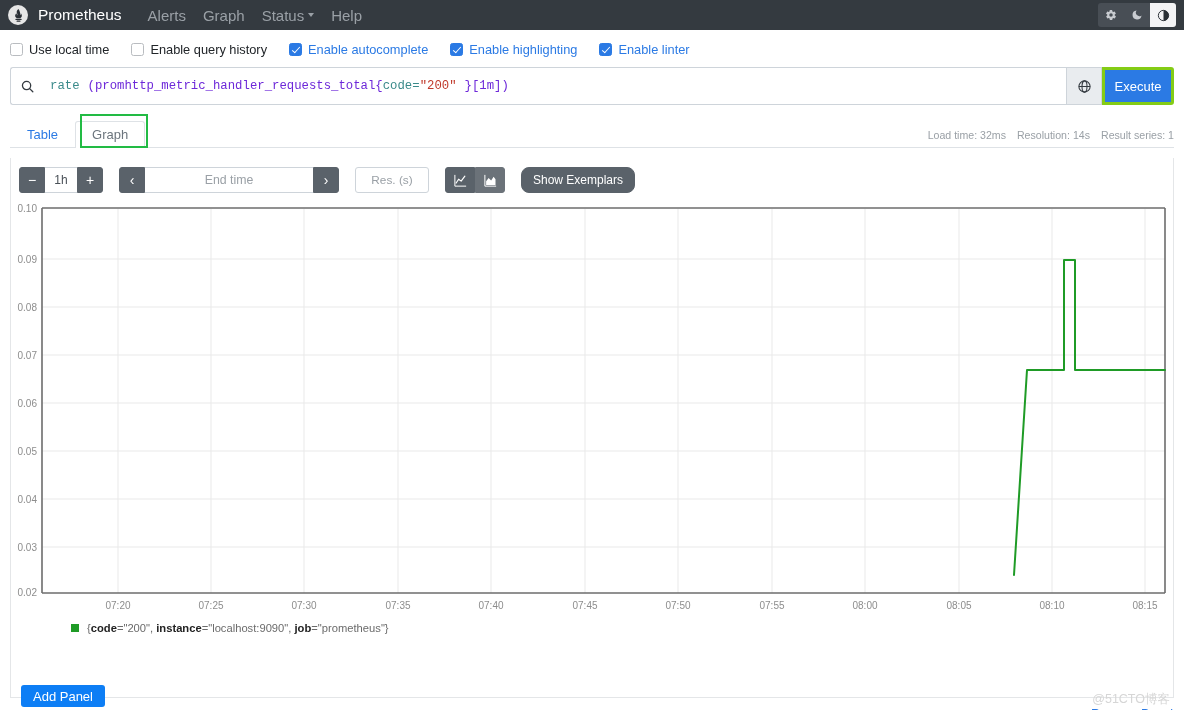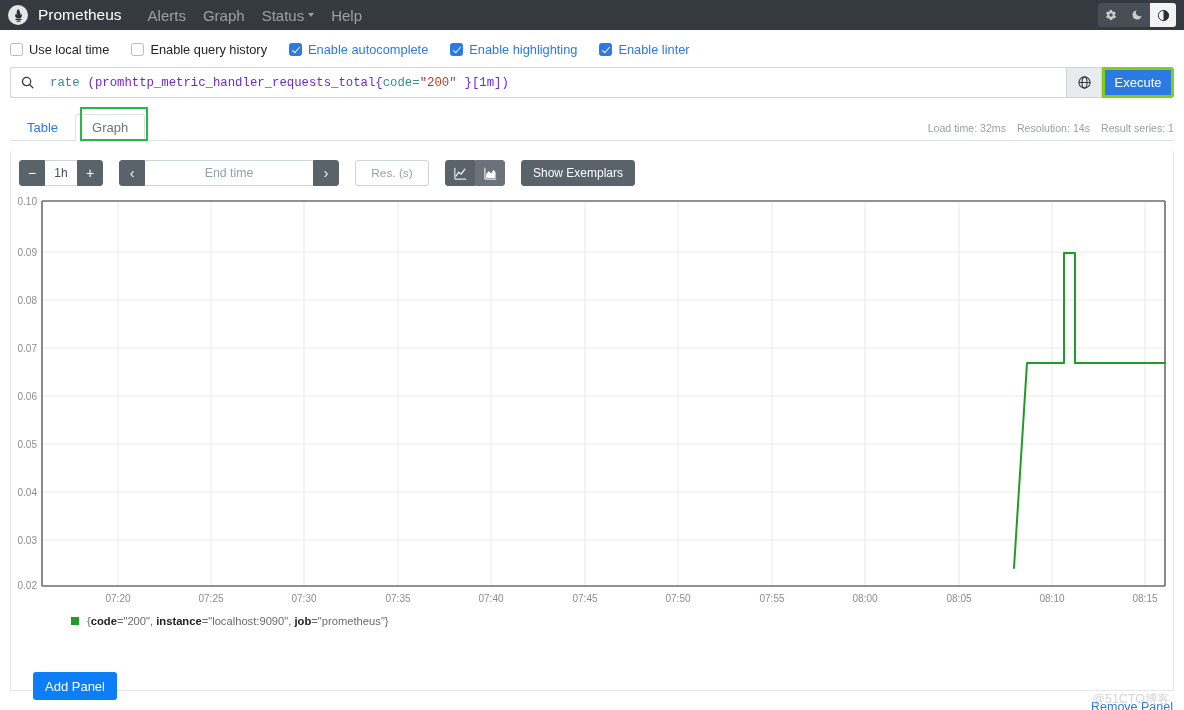--- a/index.html
+++ b/index.html
@@ -109,21 +109,21 @@
     transform: rotate(42deg);
   }
   .opt-label { color: #212529; }
   .opt.on .opt-label { color: #2b7ae4; }
 
   
   .query-row {
     display: flex;
     align-items: stretch;
     margin: 0 10px;
-    height: 31px;
+    height: 38px;
   }
   .q-icon {
     width: 34px;
     border: 1px solid #ced4da;
     border-right: none;
     border-radius: 3px 0 0 3px;
     background: #fff;
     display: flex; align-items: center; justify-content: center;
   }
   .q-input {
@@ -277,21 +277,21 @@
     display: flex; align-items: center; justify-content: center;
     cursor: pointer;
   }
   .icon-toggle.l { border-radius: 3px 0 0 3px; }
   .icon-toggle.r { border-radius: 0 3px 3px 0; background: #6b7279; border-color: #6b7279; }
   .exemplars {
     height: 26px;
     background: #5a626a;
     color: #fff;
     border: 1px solid #5a626a;
-    border-radius: 3px;
+    border-radius: 8px;
     font-size: 12px;
     padding: 0 11px;
     display: flex; align-items: center;
     cursor: pointer;
   }
 
   
   .chart-wrap {
     position: relative;
     margin-top: 9px;
@@ -322,28 +322,28 @@
   .remove-panel {
     position: absolute;
     right: 0px;
     bottom: -24px;
     color: #2b7ae4;
     font-size: 12.5px;
     cursor: pointer;
   }
   .add-panel {
     position: absolute;
-    left: 22px;
+    left: 10px;
     bottom: -10px;
     background: #0d7ef5;
     color: #fff;
     border: none;
     border-radius: 3px;
     width: 84px;
-    height: 28px;
+    height: 22px;
     font-size: 13px;
     cursor: pointer;
   }
   .watermark {
     position: absolute;
     right: 14px;
     bottom: 2px;
     color: #d6d6d6;
     font-size: 12.5px;
     user-select: none;

